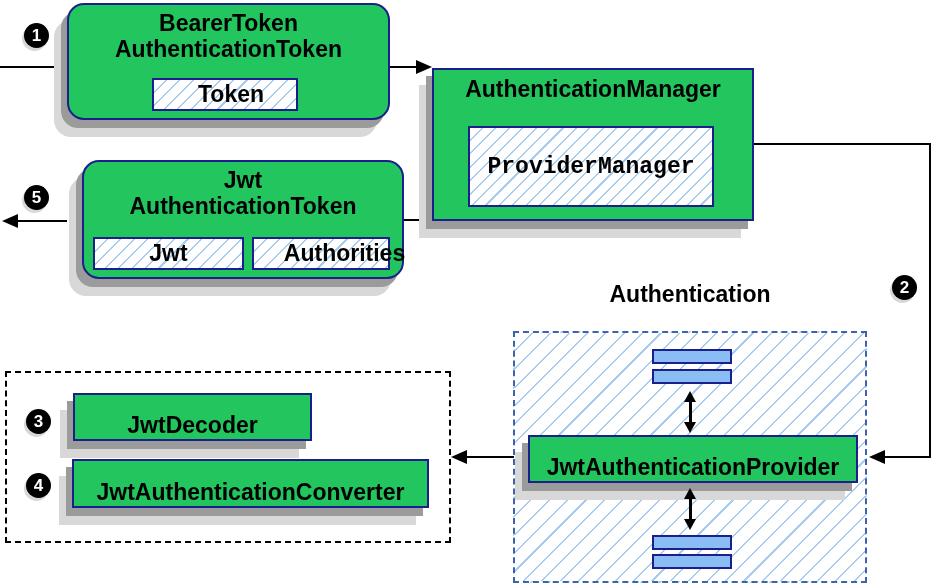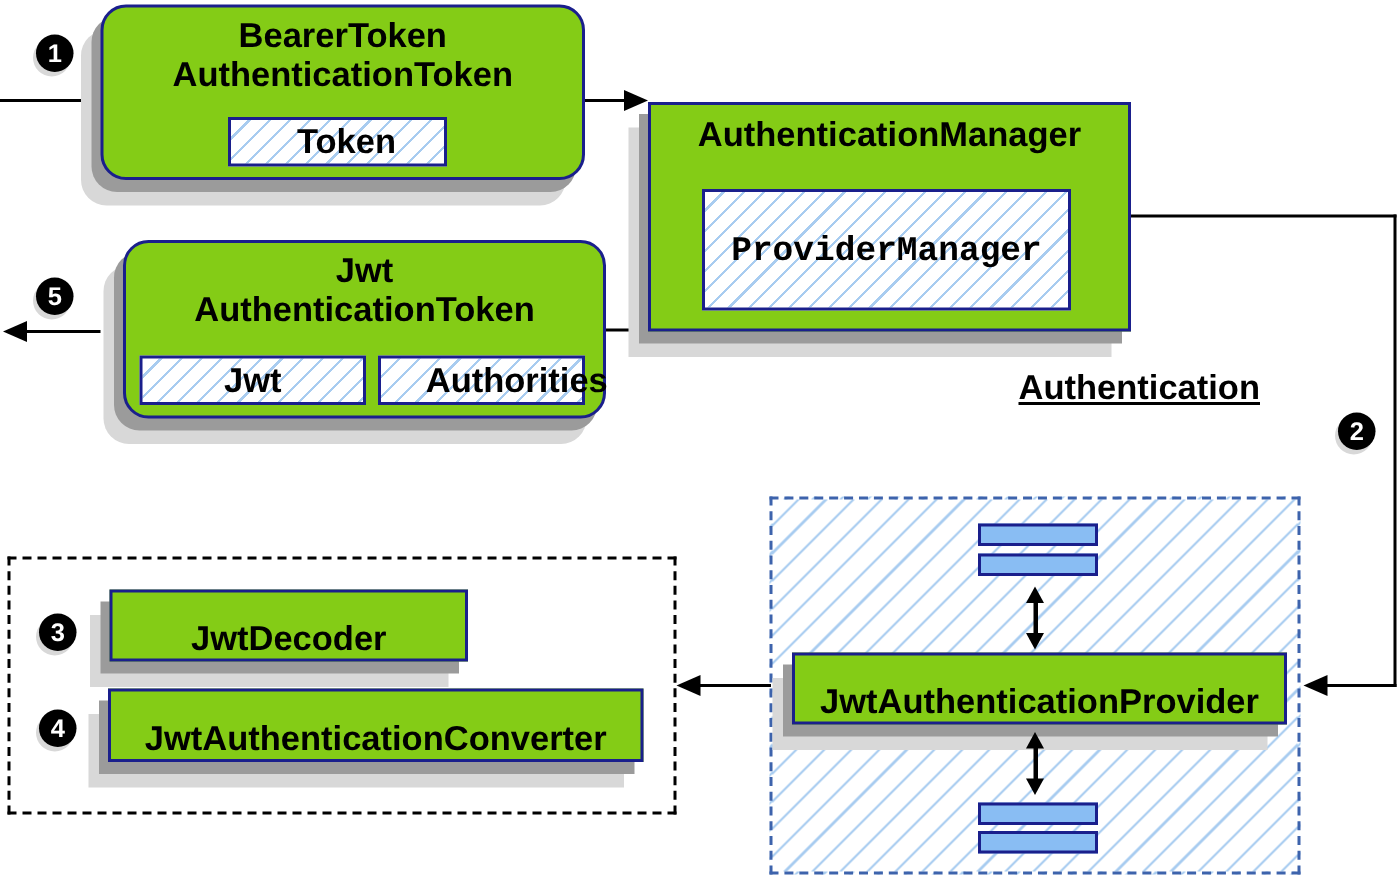--- a/index.html
+++ b/index.html
@@ -4,21 +4,21 @@
 <style>
   html,body{margin:0;padding:0;background:#fff;}
   .canvas{
     position:relative;width:932px;height:584px;background:#ffffff;
     font-family:"Liberation Sans",sans-serif;font-weight:bold;color:#000;
     overflow:hidden;
   }
   
   .node{
     position:absolute;box-sizing:border-box;
-    background:#84cc16;border:2px solid #1A1F8C;
+    background:#22c55e;border:2px solid #1A1F8C;
     box-shadow:-6px 8px 0 #9B9B9B,-13px 17px 0 #D8D8D8;
   }
   .rounded{border-radius:17px;}
   .node-title{width:100%;text-align:center;font-size:23px;line-height:26px;}
   .flexcenter{display:flex;align-items:flex-end;justify-content:center;}
   
   .chip{
     position:absolute;box-sizing:border-box;border:2px solid #1A1F8C;
     background-color:#ffffff;
     background-image:repeating-linear-gradient(135deg,rgba(0,0,0,0) 0px,rgba(0,0,0,0) 8px,#A8CCF0 8px,#A8CCF0 9.5px);
@@ -48,22 +48,22 @@
     position:absolute;box-sizing:border-box;width:80px;height:15px;
     background:#89BDF3;border:2px solid #1A1F8C;
   }
   
   .badge{
     position:absolute;width:25px;height:25px;border-radius:50%;
     background:#000;color:#fff;display:flex;align-items:center;justify-content:center;
     font-size:17px;line-height:1;box-shadow:-2px 3px 0 #D8D8D8;
   }
   .providers-label{
-    position:absolute;left:540px;top:244px;width:300px;text-align:right;
-    font-size:23px;line-height:29px;text-decoration:underline;
+    position:absolute;left:540px;top:280px;width:300px;text-align:center;
+    font-size:23px;line-height:29px;
   }
 </style>
 </head>
 <body>
 
 <div class="canvas">
 
   <div class="group-blue" style="left:513px;top:331px;width:354px;height:252px;"></div>
   <div class="group-black" style="left:5px;top:371px;width:446px;height:172px;"></div>
 

